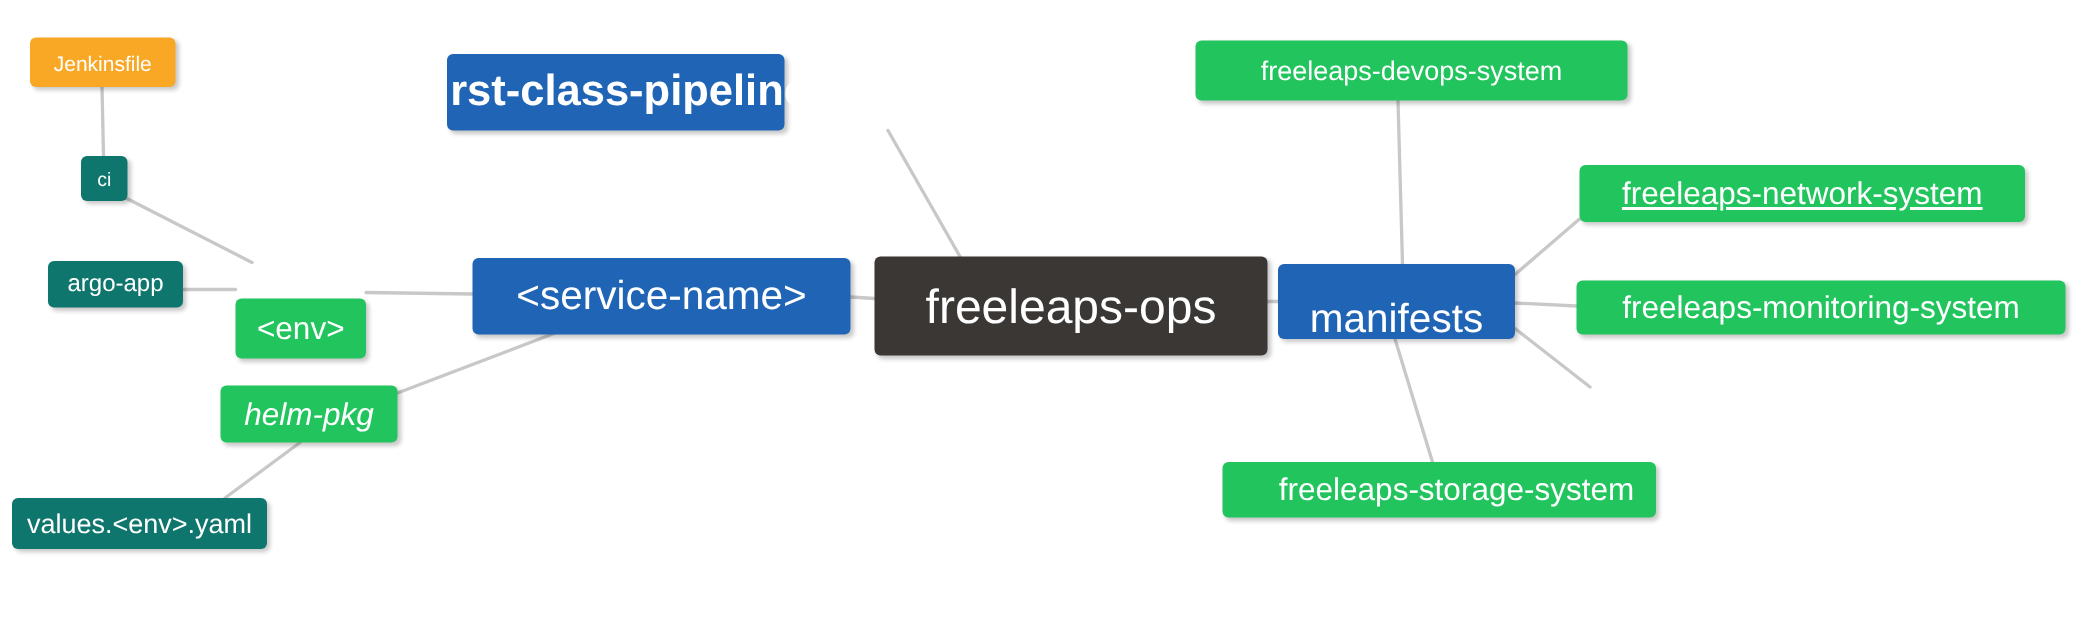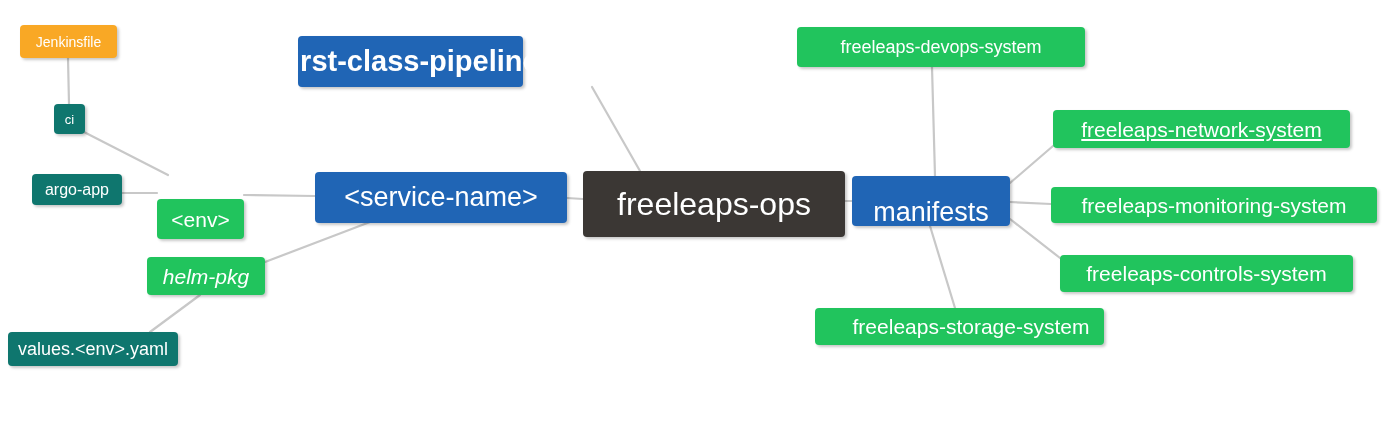--- a/index.html
+++ b/index.html
@@ -135,21 +135,18 @@
   </div>
 
   <div class="node c-green" style="left:1053px; top:110px; width:297px; height:38px; font-size:21px;text-decoration:underline;">
     <span class="node-label">freeleaps-network-system</span>
   </div>
 
   <div class="node c-green" style="left:1051px; top:187px; width:326px; height:36px; font-size:21px;">
     <span class="node-label">freeleaps-monitoring-system</span>
   </div>
 
-  <div class="node c-green" style="left:1060px; top:255px; width:293px; height:37px; font-size:21px;">
-    <span class="node-label">freeleaps-controls-system</span>
-  </div>
 
   <div class="node c-green" style="left:815px; top:308px; width:289px; height:37px; font-size:21px;padding-left:33px;">
     <span class="node-label">freeleaps-storage-system</span>
   </div>
 
 </div>
 
 </body></html>

